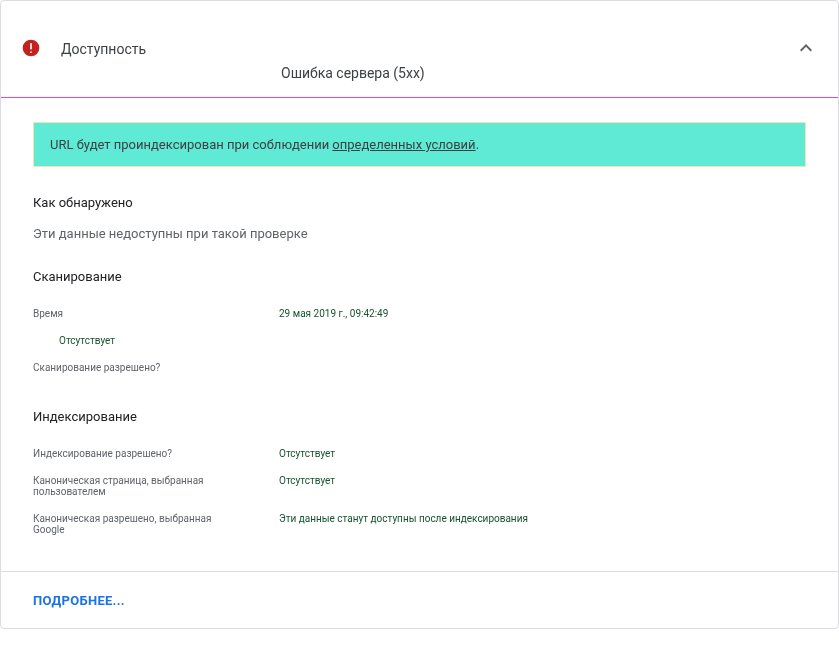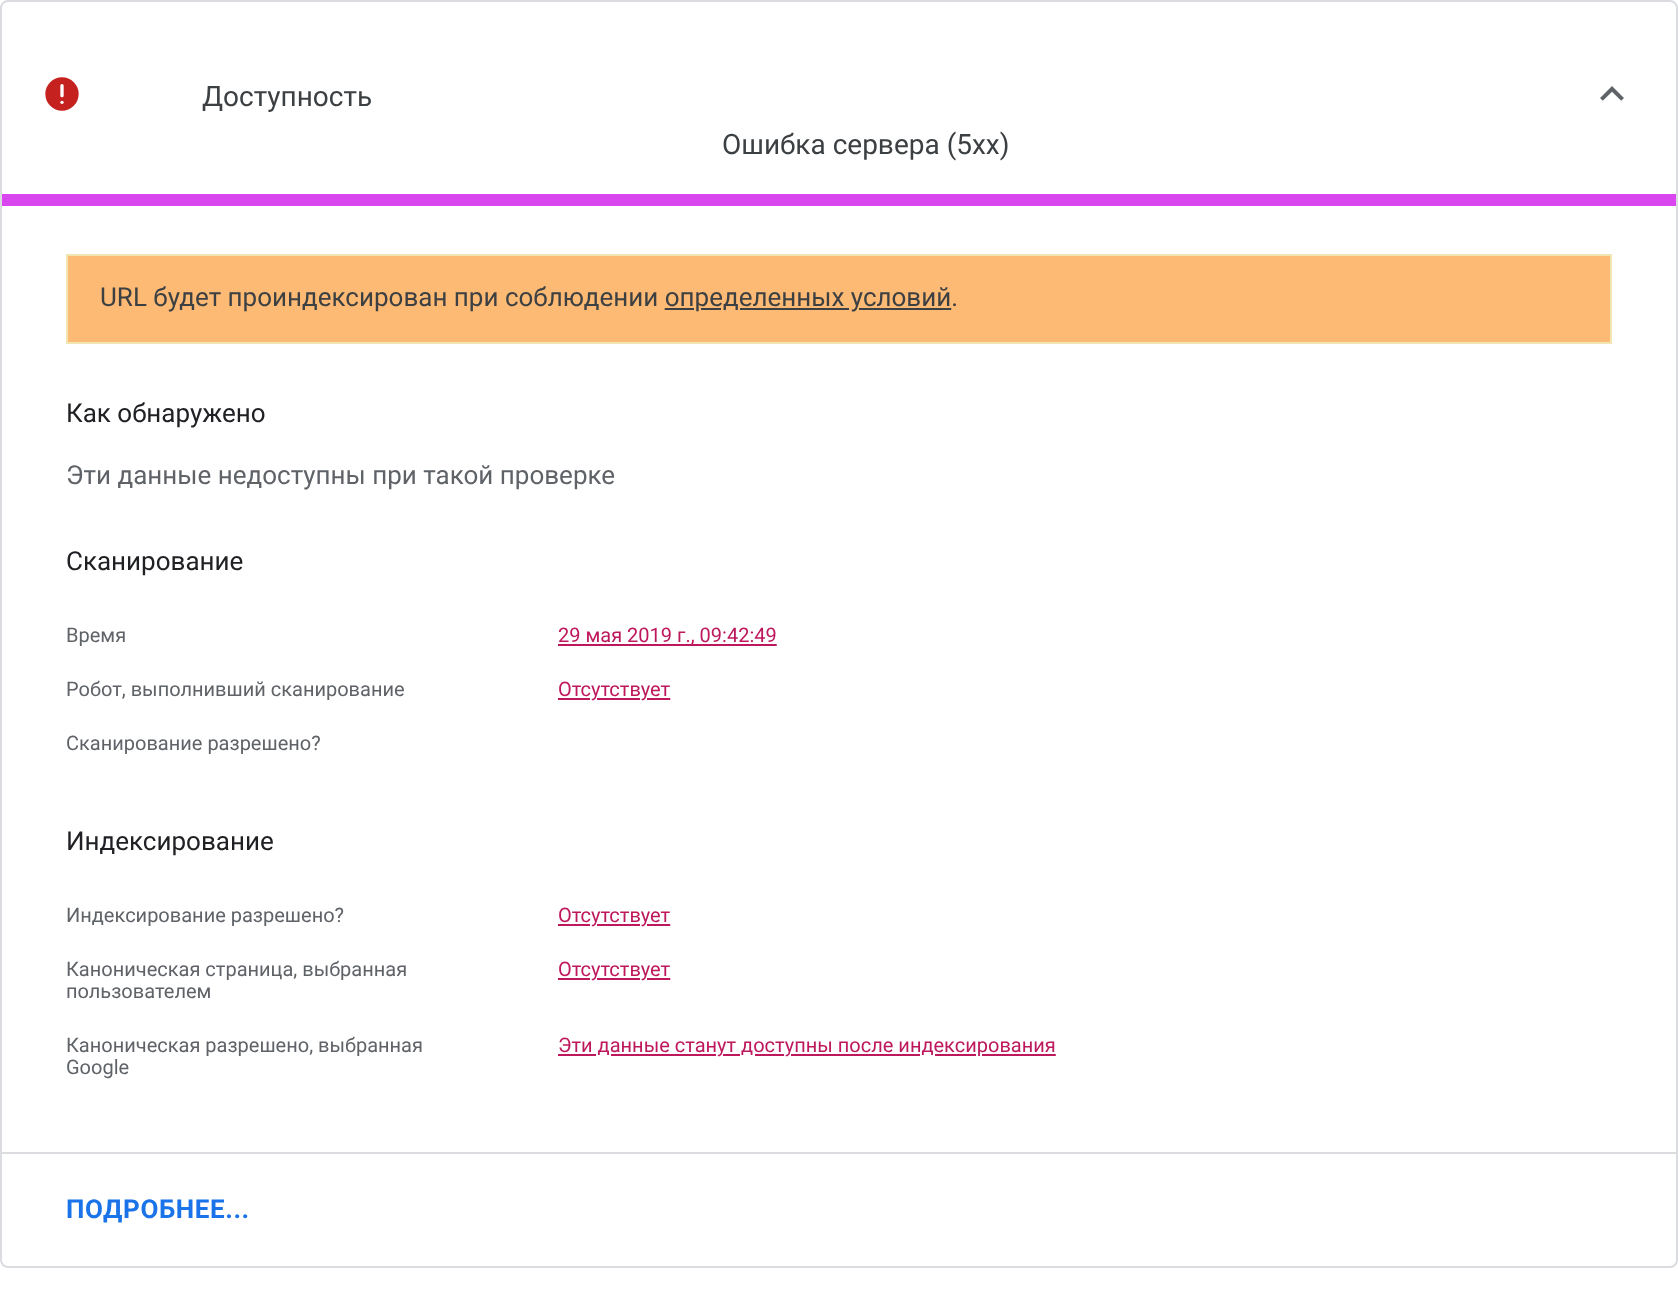--- a/index.html
+++ b/index.html
@@ -16,23 +16,22 @@
     .card {
       width: 839px;
       border: 1px solid #dadce0;
       border-radius: 4px;
       background: #fff;
     }
     .card-header {
       display: flex;
       align-items: center;
       padding: 16px 20px;
-      border-bottom: 6px solid #d946ef;
+      border-bottom: 1px solid #d946ef;
       min-height: 56px;
-      gap: 40px;
     }
     .header-icon {
       flex-shrink: 0;
       margin-right: 20px;
     }
     .header-title {
       font-size: 14px;
       color: #3c4043;
       flex-shrink: 0;
       width: 220px;
@@ -45,21 +44,21 @@
     }
     .header-chevron {
       flex-shrink: 0;
       color: #5f6368;
       cursor: pointer;
     }
     .card-body {
       padding: 24px 32px 0 32px;
     }
     .info-banner {
-      background: #fdba74;
+      background: #5eead4;
       border: 1px solid #f1e6b2;
       padding: 14px 16px;
       font-size: 13px;
       color: #3c4043;
       margin-bottom: 28px;
     }
     .info-banner .underline {
       text-decoration: underline;
     }
     .section {
@@ -93,22 +92,21 @@
     .kv-icon-col {
       width: 26px;
       flex-shrink: 0;
       display: flex;
       align-items: center;
       justify-content: flex-start;
       padding-top: 1px;
     }
     .kv-value {
       flex: 1;
-      color: #be185d;
-      text-decoration: underline;
+      color: #14532d;
     }
     .error-icon-small {
       width: 16px;
       height: 16px;
     }
     .help-icon {
       width: 16px;
       height: 16px;
       color: #9aa0a6;
       flex-shrink: 0;
@@ -169,21 +167,20 @@
     <div class="section">
       <div class="section-title">Сканирование</div>
 
       <div class="kv-row">
         <div class="kv-label">Время</div>
         <div class="kv-icon-col"></div>
         <div class="kv-value">29 мая 2019 г., 09:42:49</div>
       </div>
 
       <div class="kv-row">
-        <div class="kv-label">Робот, выполнивший сканирование</div>
         <div class="kv-icon-col"></div>
         <div class="kv-value">Отсутствует</div>
       </div>
 
       <div class="kv-row">
         <div class="kv-label">Сканирование разрешено?</div>
         <div class="kv-icon-col"></div>
       </div>
 
     </div>

